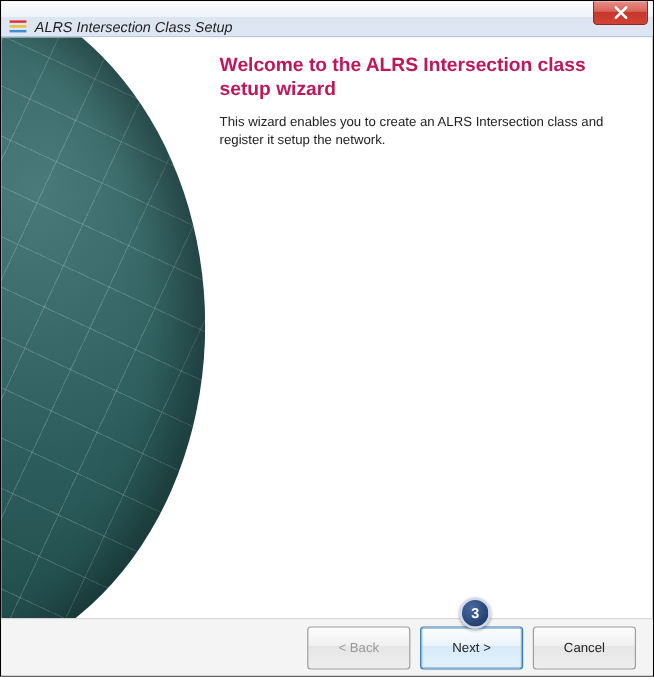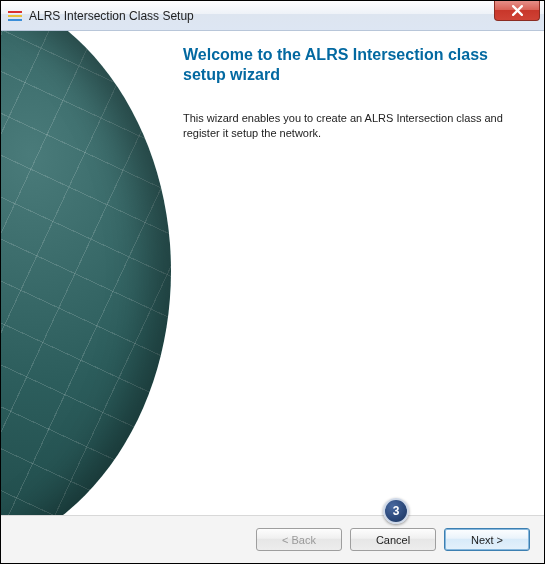--- a/index.html
+++ b/index.html
@@ -16,23 +16,24 @@
       border: 1px solid #000;
       background: #fff;
       display: flex;
       flex-direction: column;
     }
     .titlebar {
       height: 30px;
       background: linear-gradient(to bottom, #fdfdfe 0%, #eef2f8 45%, #dde5f0 46%, #dde6f3 100%);
       border-bottom: 1px solid #b8c6d9;
       display: flex;
-      align-items: center;
+      align-items: flex-end;
       padding: 0 0 0 6px;
       position: relative;
+      font-style: italic;
     }
     .titlebar-icon {
       width: 16px;
       height: 16px;
       margin-right: 6px;
       display: inline-flex;
       align-items: center;
       justify-content: center;
     }
     .titlebar-icon svg { width: 16px; height: 16px; }
@@ -82,42 +83,42 @@
         radial-gradient(ellipse at 70% 30%, #4a7b7a 0%, #2c5d5c 40%, #1f4a49 70%, #173938 100%);
       box-shadow: inset -20px 0 40px rgba(0,0,0,0.35);
     }
     .main-text {
       flex: 1;
       padding: 14px 18px 10px 10px;
     }
     .main-title {
       font-size: 16px;
       font-weight: bold;
-      color: #0369a1;
+      color: #be185d;
       line-height: 1.25;
-      margin-bottom: 26px;
+      margin-bottom: 10px;
     }
     .main-desc {
       font-size: 11px;
       color: #222;
       line-height: 1.35;
     }
     .footer {
       height: 48px;
       border-top: 1px solid #d8d8d8;
       display: flex;
       justify-content: flex-end;
       align-items: center;
       padding: 0 14px;
       gap: 8px;
       background: #f4f4f4;
       position: relative;
     }
     .btn {
-      height: 23px;
+      height: 36px;
       min-width: 86px;
       font-size: 11px;
       border: 1px solid #9e9e9e;
       border-radius: 3px;
       background: linear-gradient(to bottom, #fdfdfd 0%, #f0f0f0 45%, #e6e6e6 46%, #ededed 100%);
       color: #222;
       cursor: pointer;
       padding: 0 10px;
     }
     .btn:disabled {
@@ -173,16 +174,16 @@
     </div>
     <div class="main-text">
       <div class="main-title">Welcome to the ALRS Intersection class setup wizard</div>
       <div class="main-desc">This wizard enables you to create an ALRS Intersection class and register it setup the network.</div>
     </div>
   </div>
 
   <div class="footer">
     <div class="callout-badge">3</div>
     <button class="btn" disabled="">&lt; Back</button>
+    <button class="btn default">Next &gt;</button>
     <button class="btn">Cancel</button>
-    <button class="btn default">Next &gt;</button>
   </div>
 </div>
 
 </body></html>

